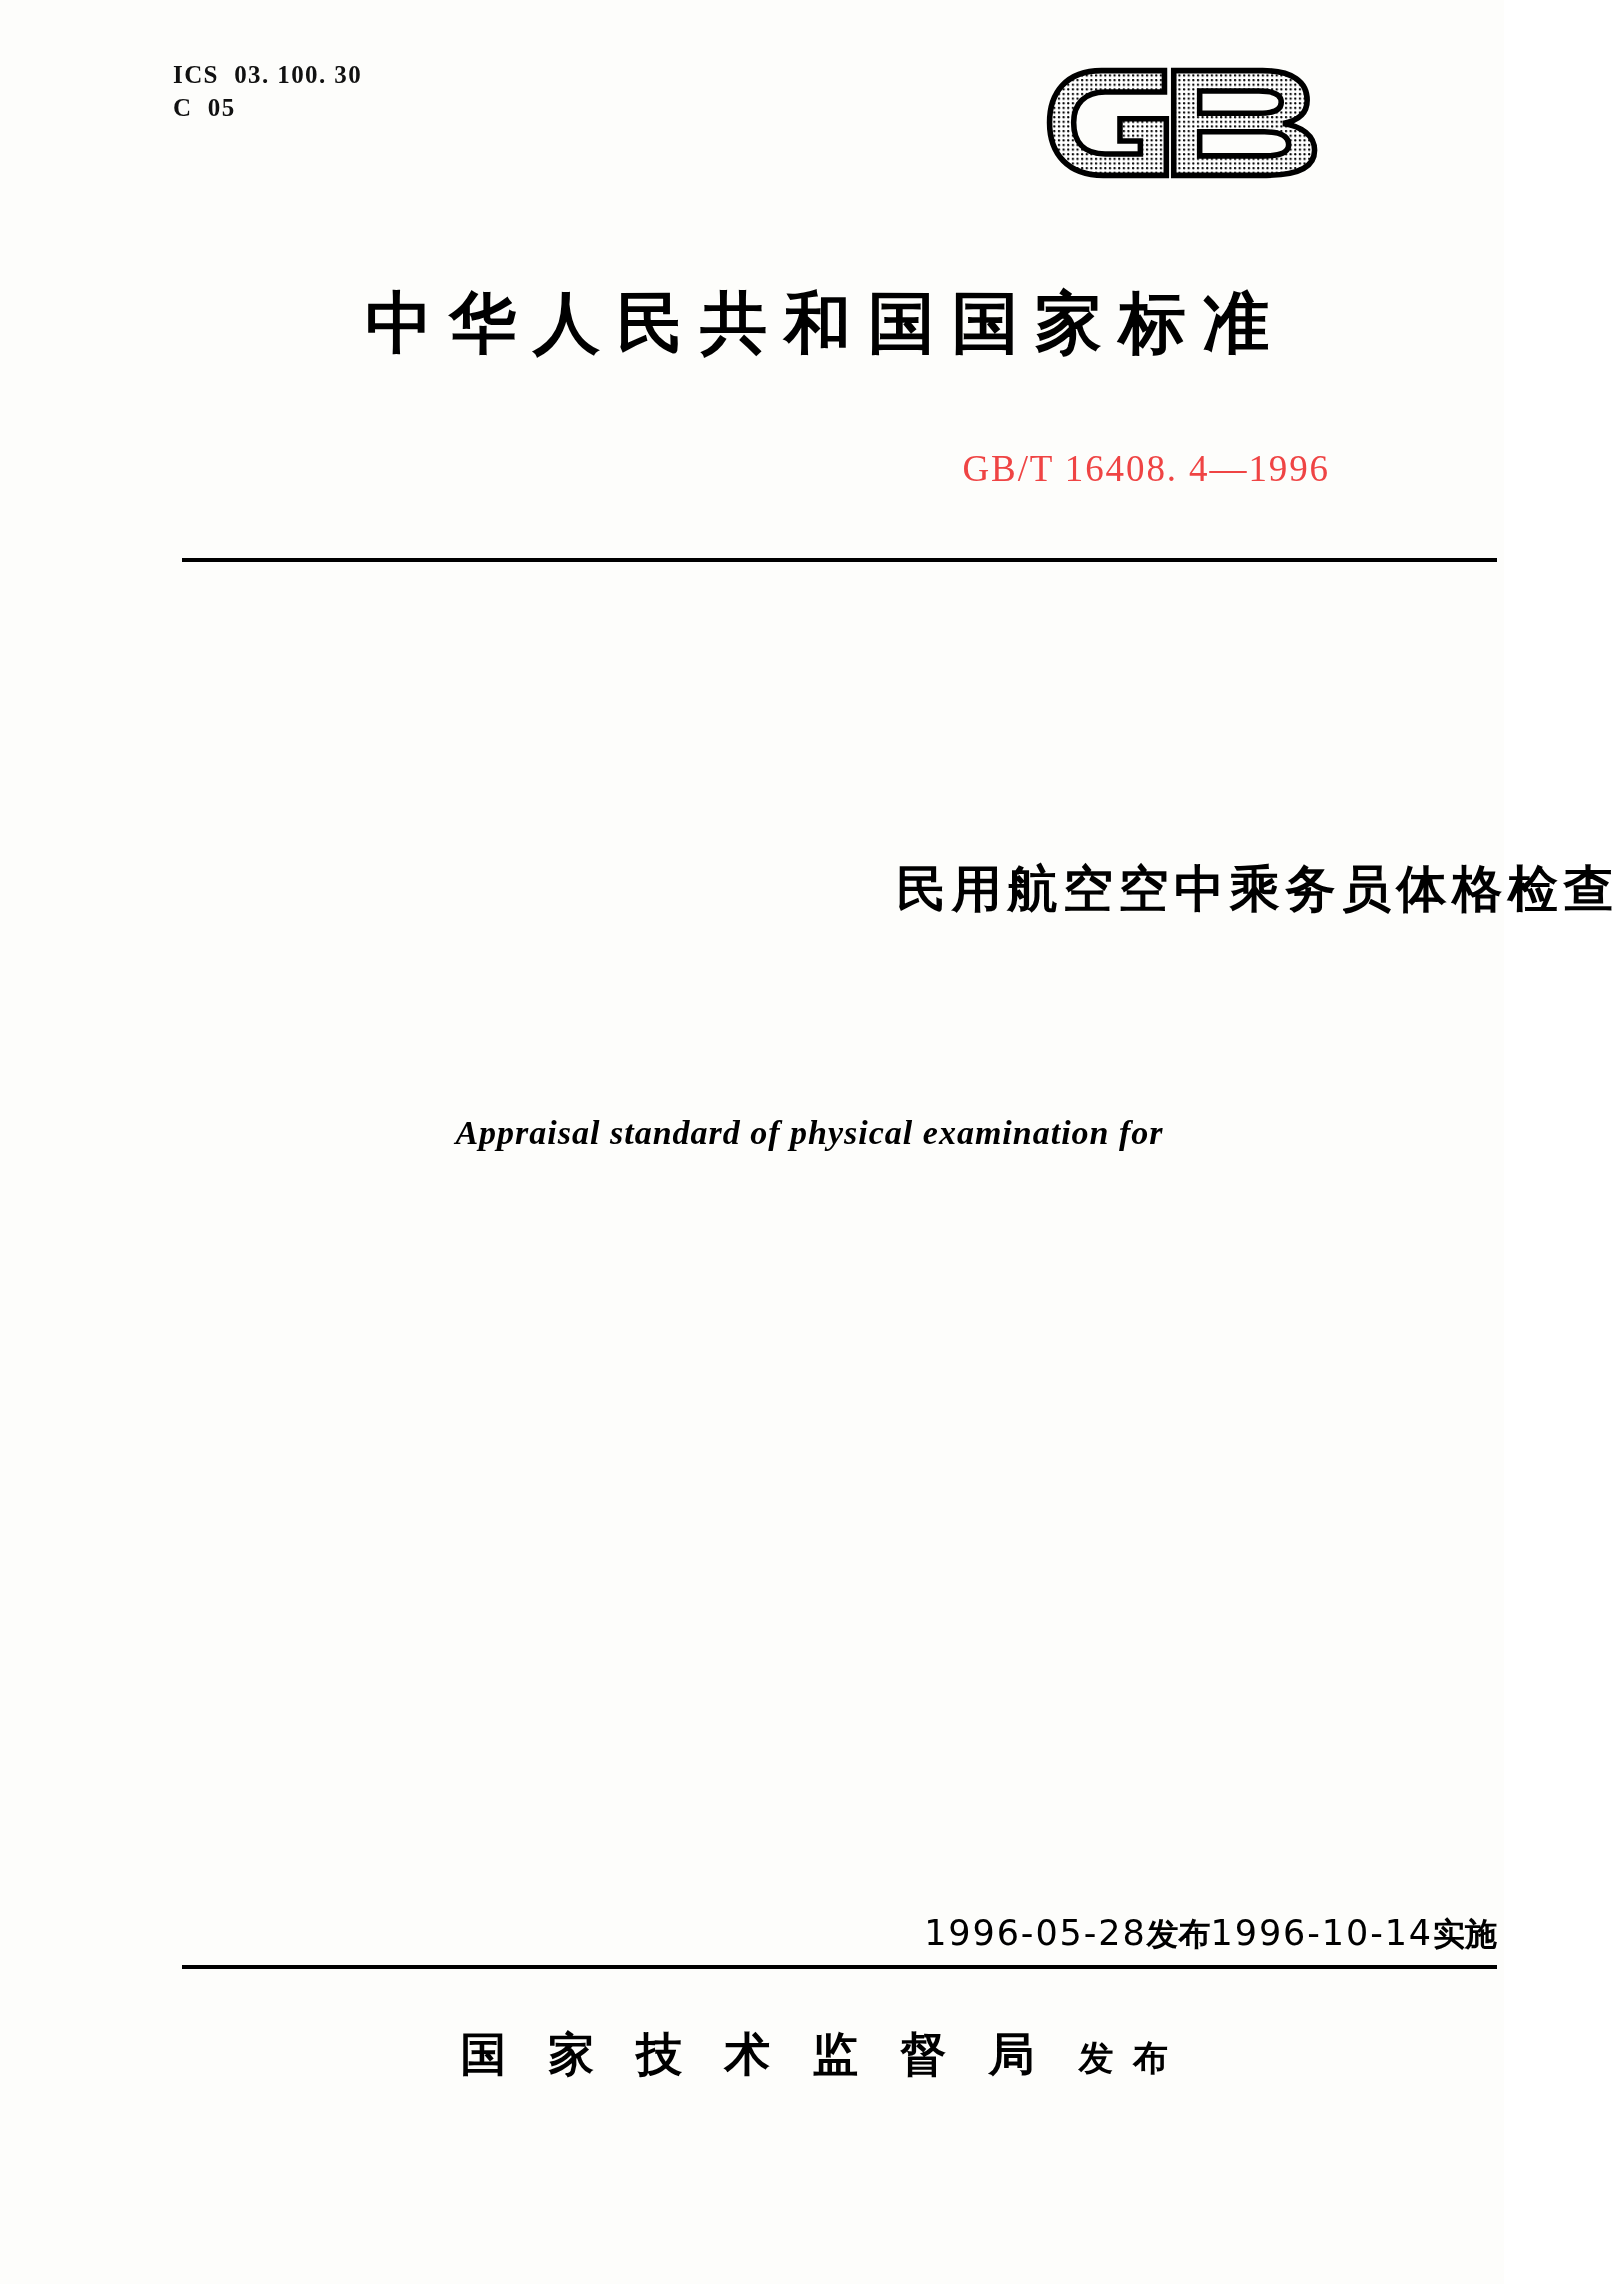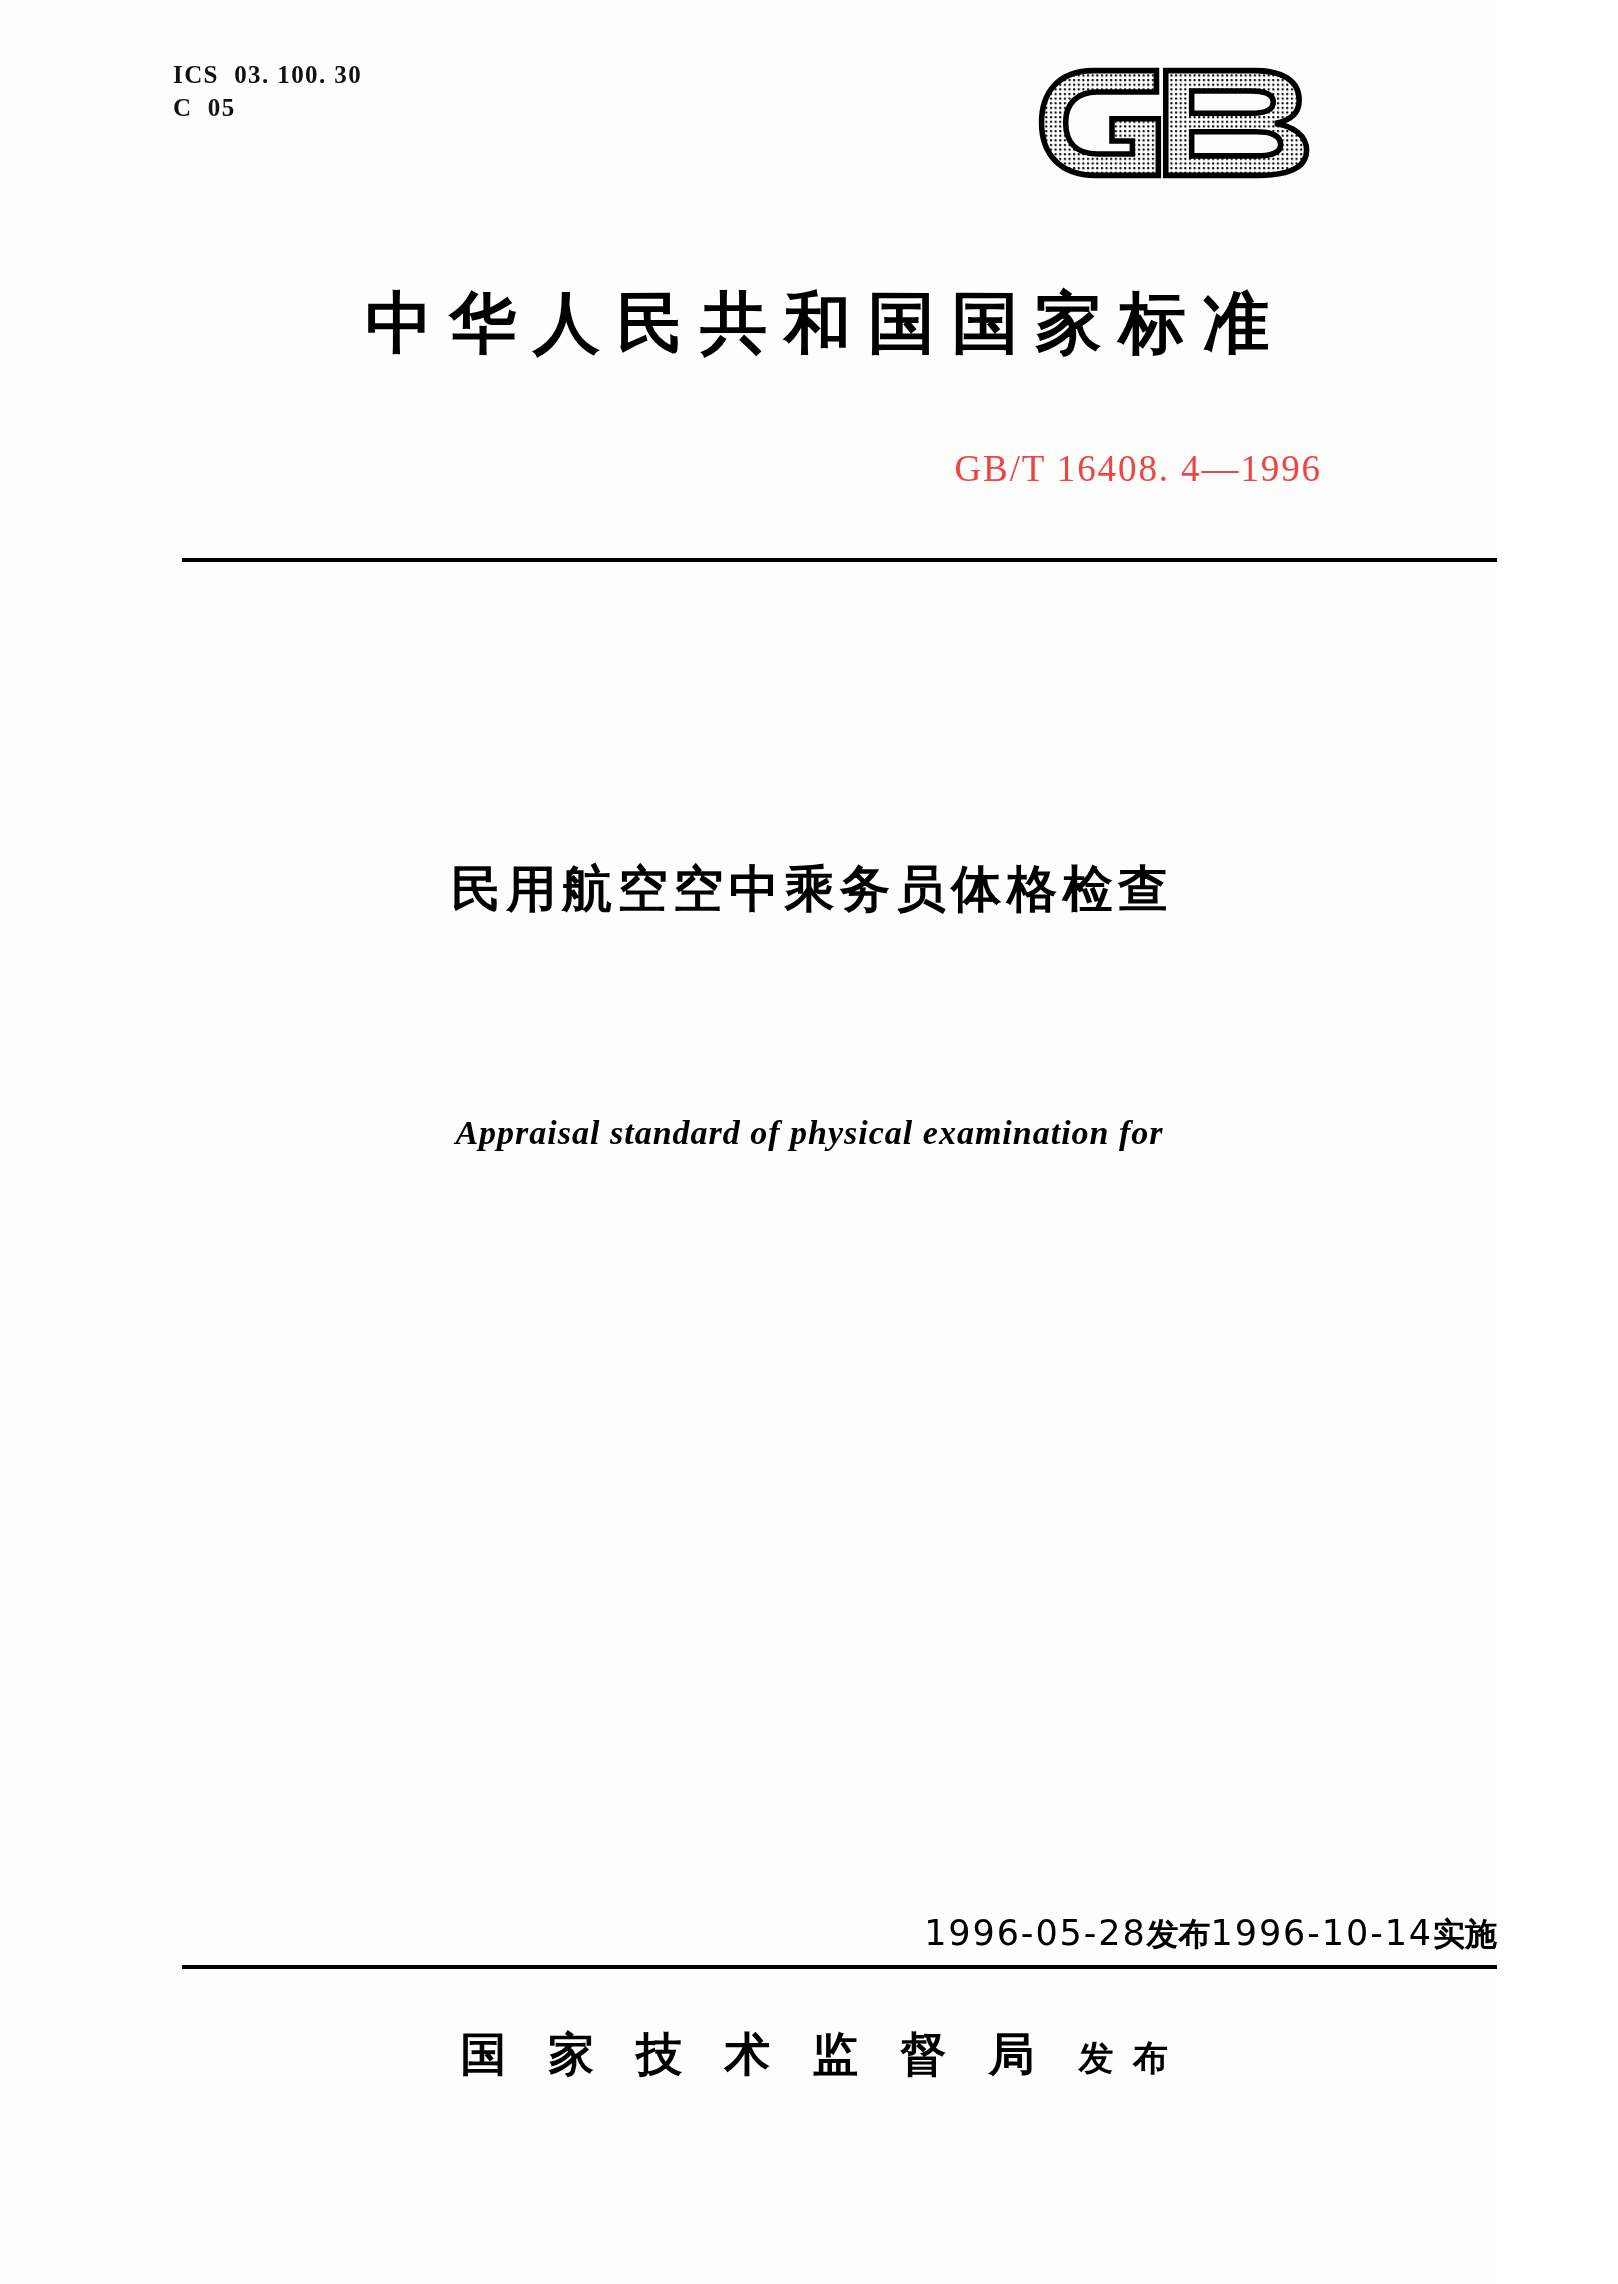--- a/index.html
+++ b/index.html
@@ -14,20 +14,21 @@
     color: #000000;
     position: relative;
     overflow: hidden;
   }
   .page {
     position: absolute;
     left: 0; top: 0;
     width: 1496px;
     height: 2285px;
     background: #fdfdfb;
+    padding-left: 8px;
   }
 
   
   .ics-block {
     position: absolute;
     left: 173px;
     top: 58px;
     font-family: "Liberation Serif", serif;
     font-weight: bold;
     font-size: 25px;
@@ -82,21 +83,21 @@
     height: 3.7px;
     background: #000;
   }
 
   
   .doc-title-cn {
     position: absolute;
     left: 0;
     top: 852px;
     width: 1619px;
-    text-align: center;
+    text-align: right;
     font-family: "DejaVu Sans", sans-serif;
     font-weight: bold;
     font-size: 50px;
     line-height: 1.48;
     letter-spacing: 5.6px;
     text-indent: 5.6px;
     color: #000;
   }
   .doc-title-cn .line2 { display: block; }
 

